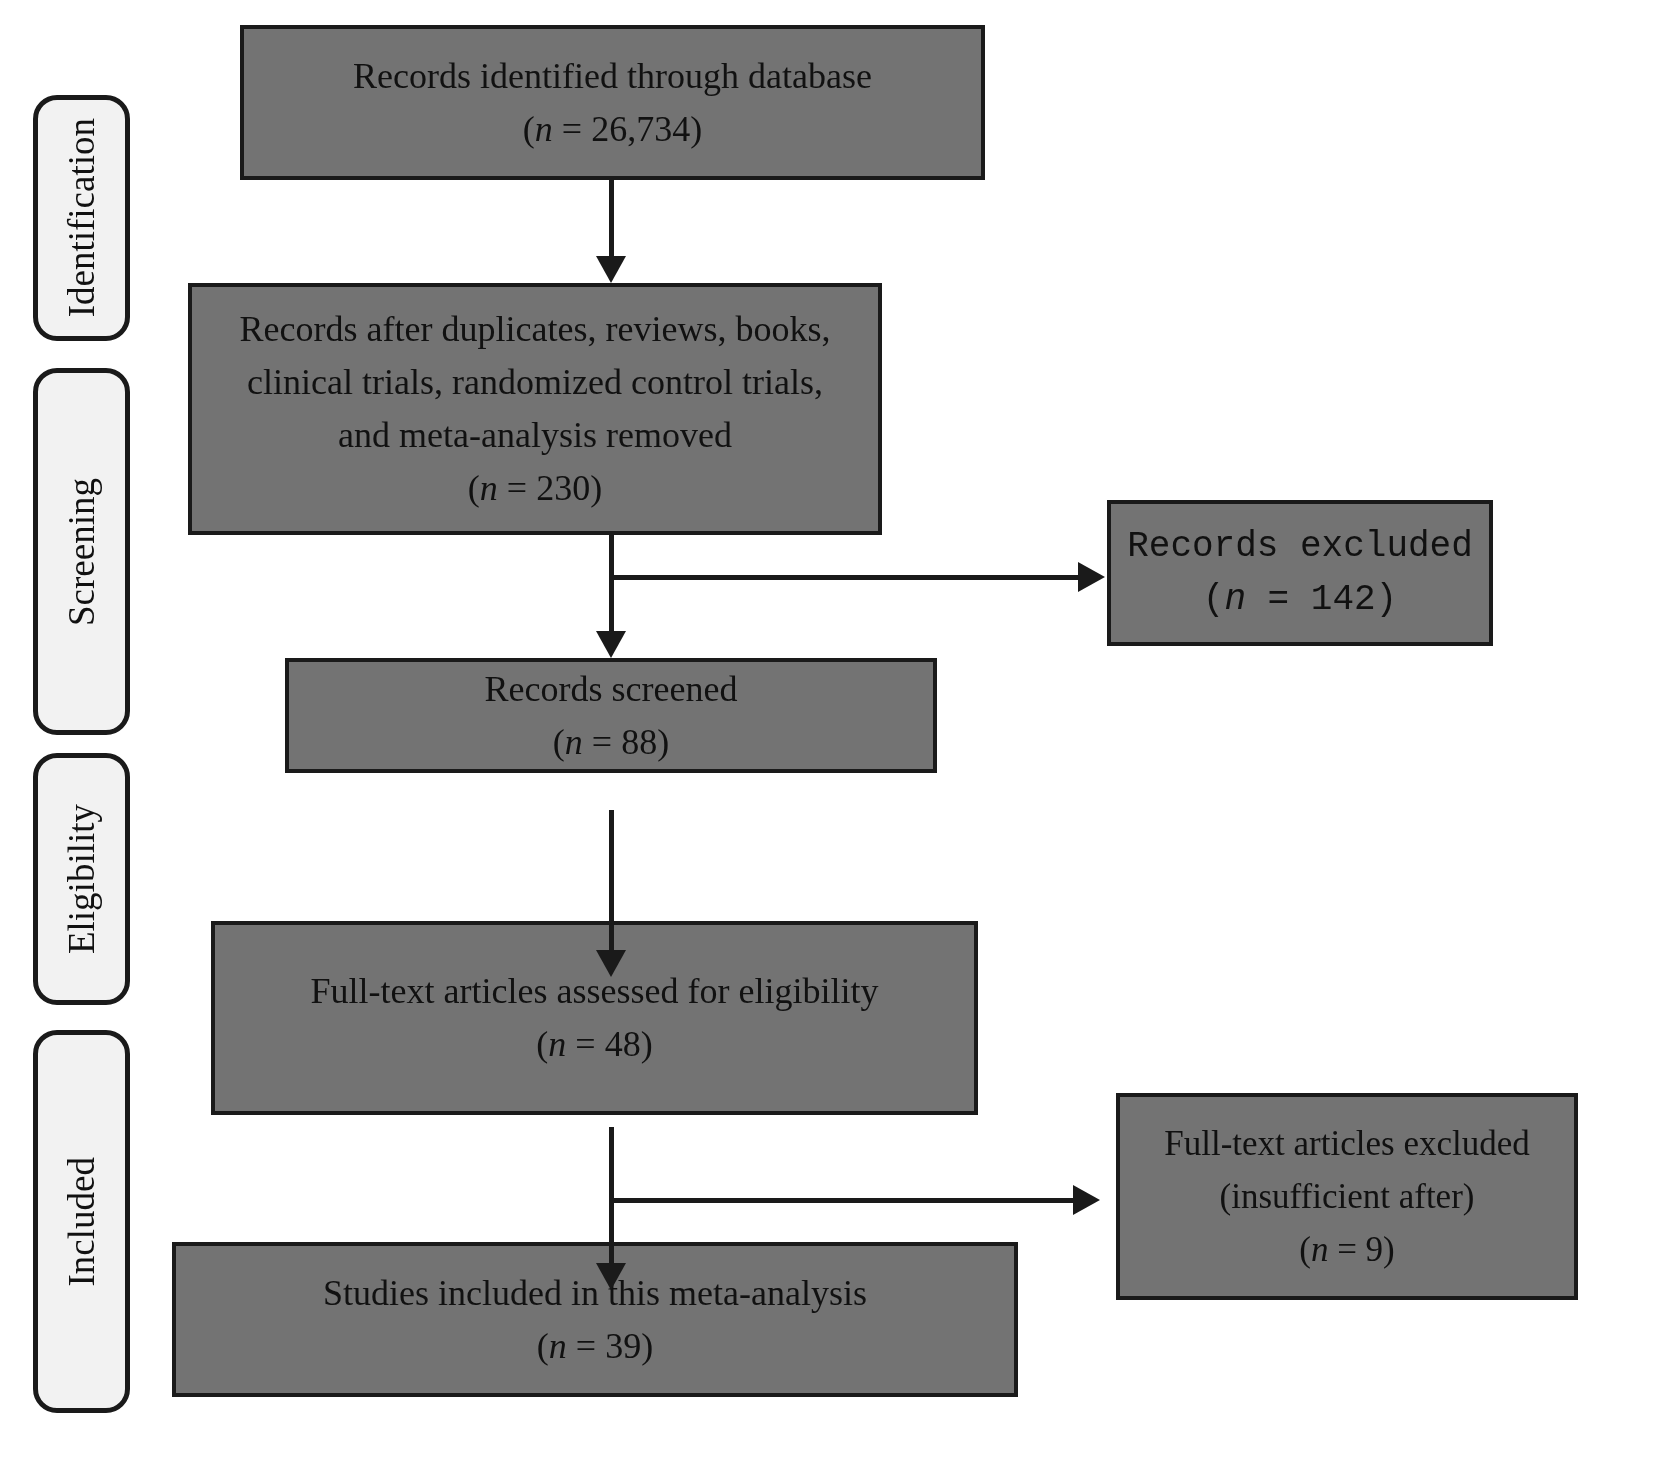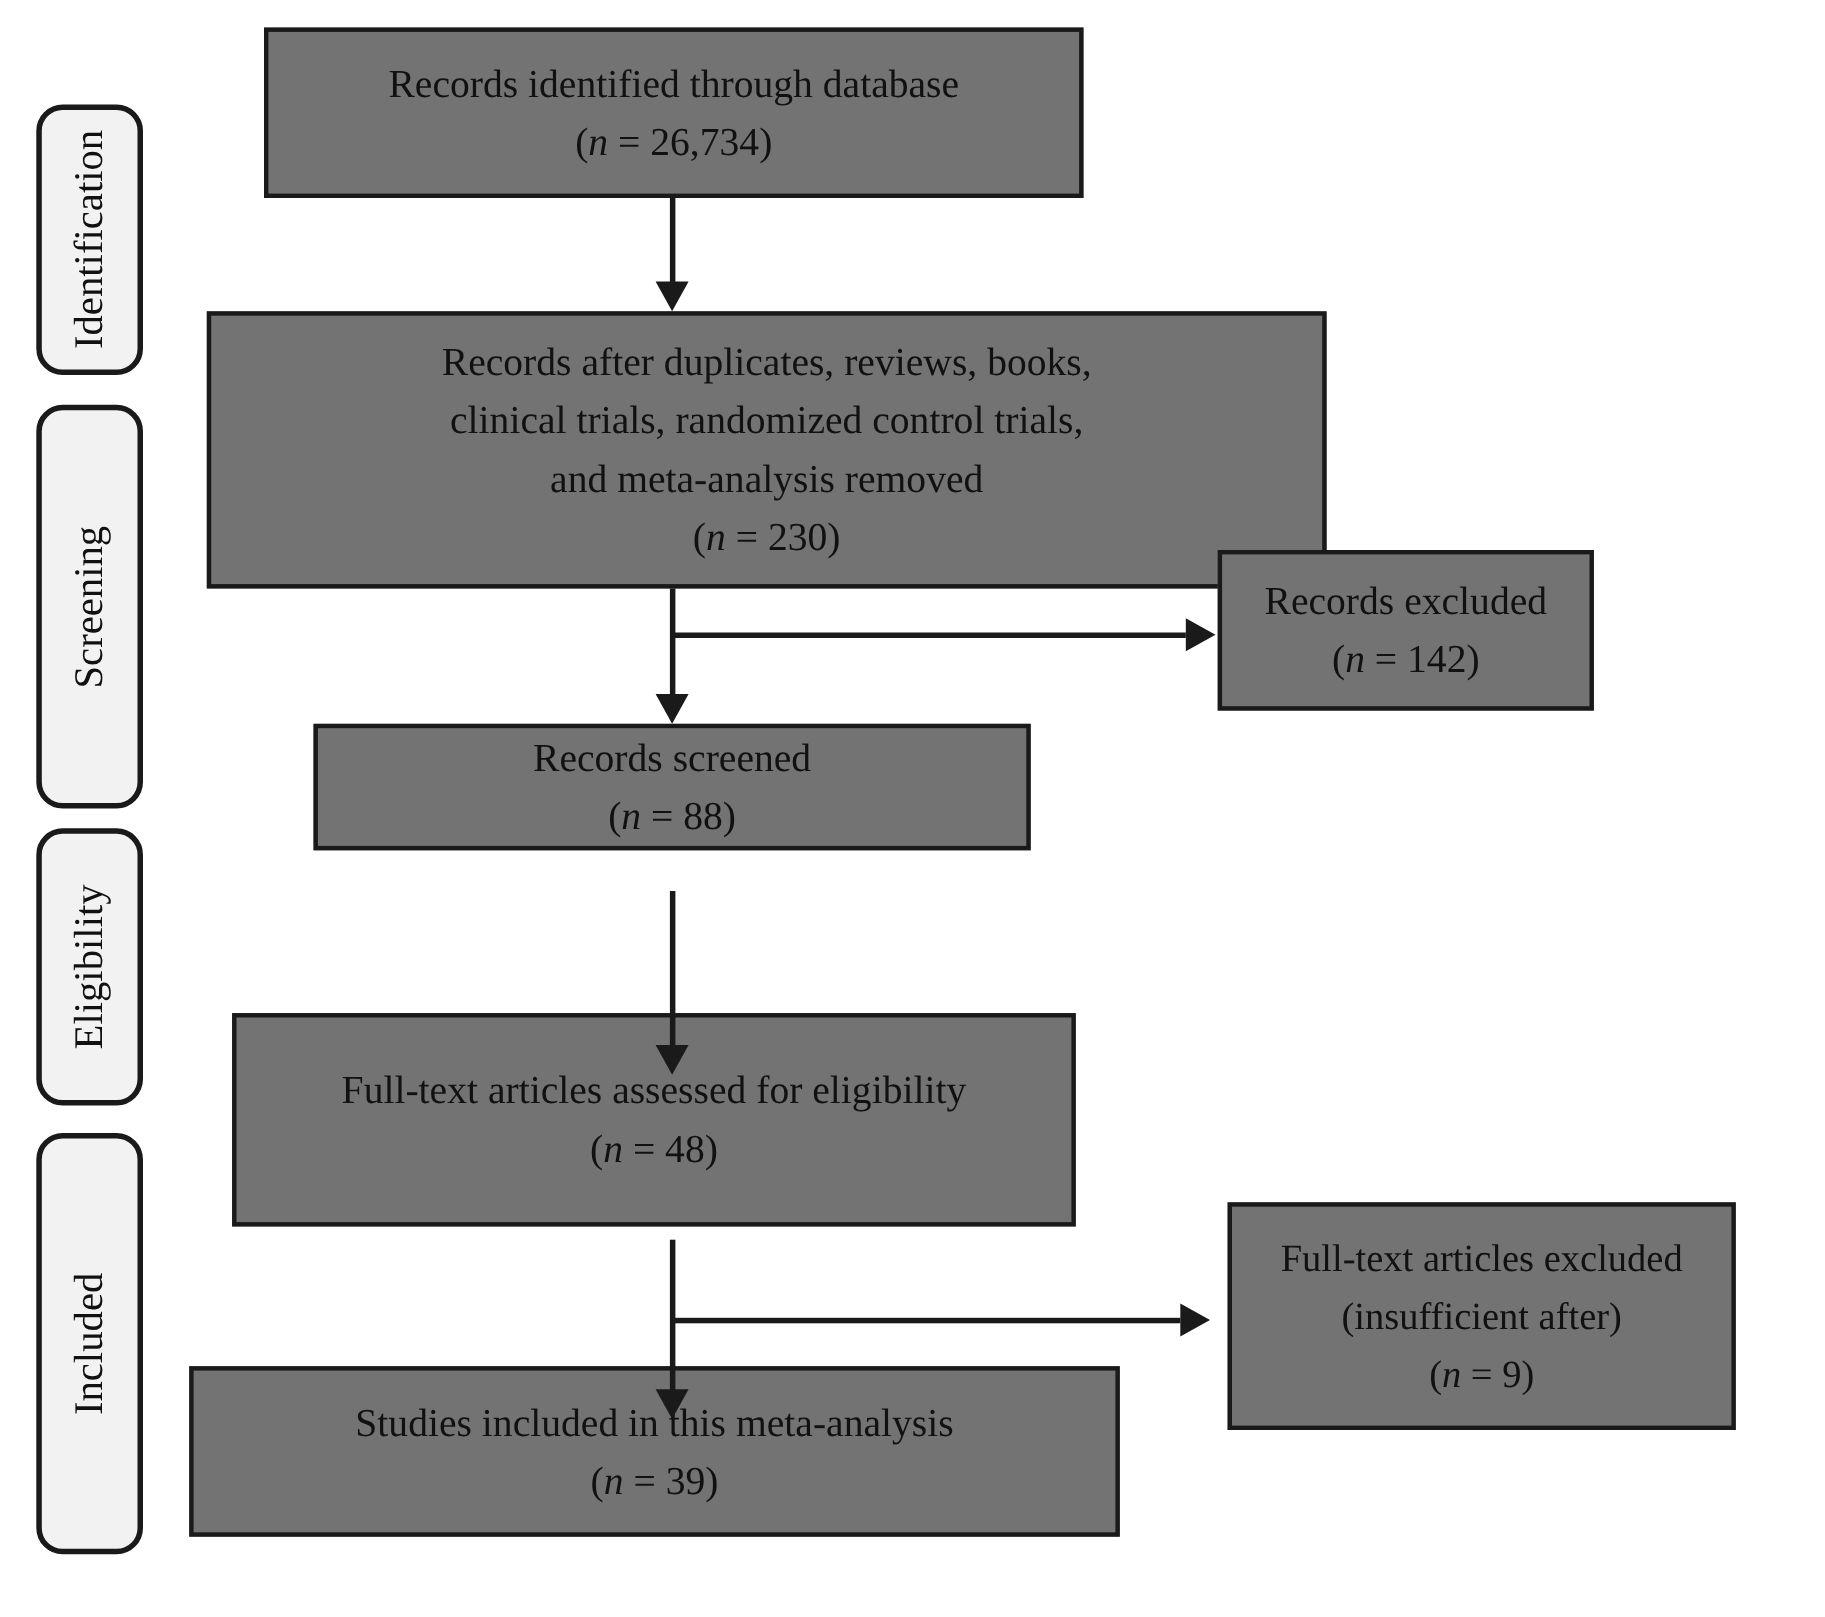--- a/index.html
+++ b/index.html
@@ -74,22 +74,22 @@
   .head-right {
     position: absolute;
     width: 0;
     height: 0;
     border-top: 15px solid transparent;
     border-bottom: 15px solid transparent;
     border-left: 27px solid #1a1a1a;
   }
   
   #box-identified      { left: 240px;  top: 25px;   width: 745px; height: 155px; }
-  #box-after-duplicates{ left: 188px;  top: 283px;  width: 1018px; height: 252px; }
-  #box-records-excluded{ left: 1107px; top: 500px;  width: 342px; height: 146px; }
+  #box-after-duplicates{ left: 188px;  top: 283px;  width: 694px; height: 252px; }
+  #box-records-excluded{ left: 1107px; top: 500px;  width: 386px; height: 146px; font-family: Liberation Mono, monospace; }
   #box-screened        { left: 285px;  top: 658px;  width: 652px; height: 115px; }
   #box-assessed        { left: 211px;  top: 921px;  width: 767px; height: 194px; }
   #box-fulltext-excluded{ left: 1100px; top: 1093px; width: 462px; height: 207px; font-size: 35px; margin-left: 16px; }
   #box-studies-included{ left: 172px;  top: 1242px; width: 846px; height: 155px; }
   
   #stage-identification { top: 95px;   height: 246px; }
   #stage-screening      { top: 368px;  height: 367px; }
   #stage-eligibility    { top: 753px;  height: 252px; }
   #stage-included       { top: 1030px; height: 383px; }
 </style>

